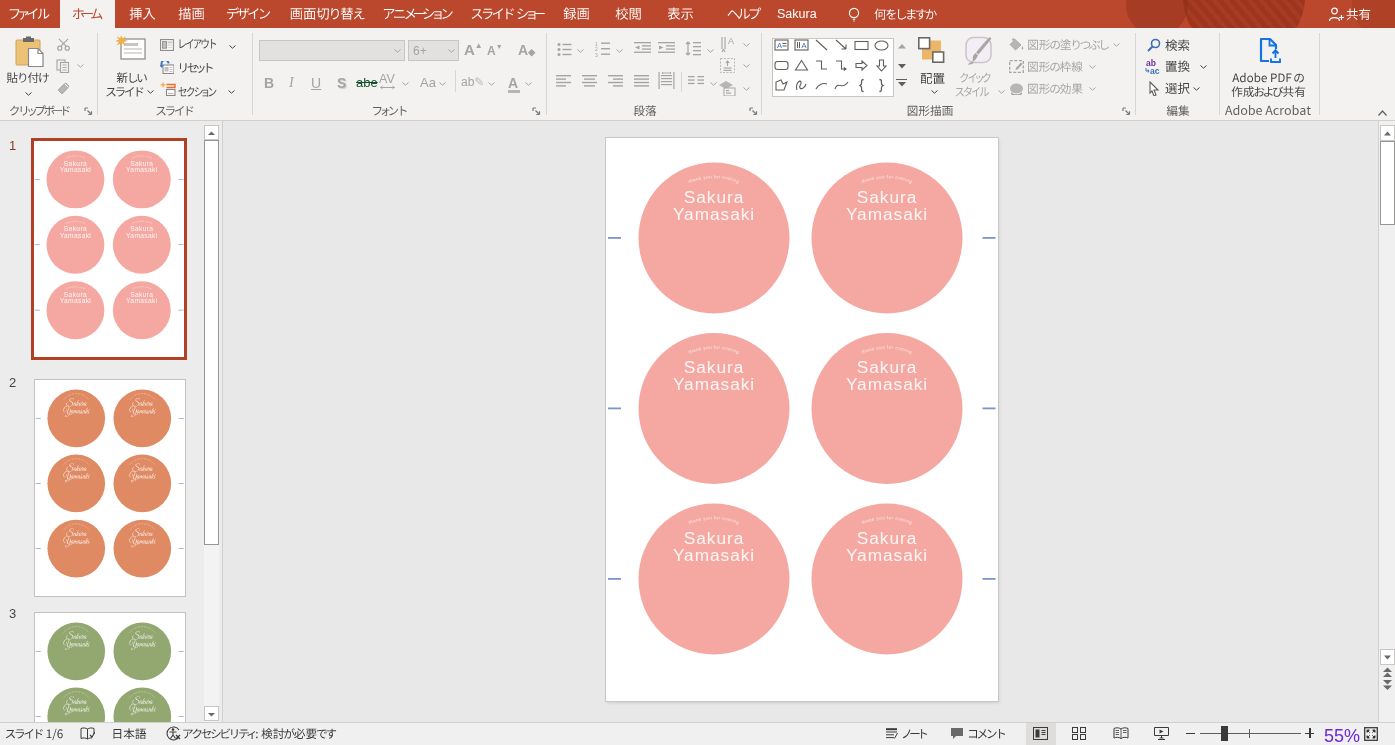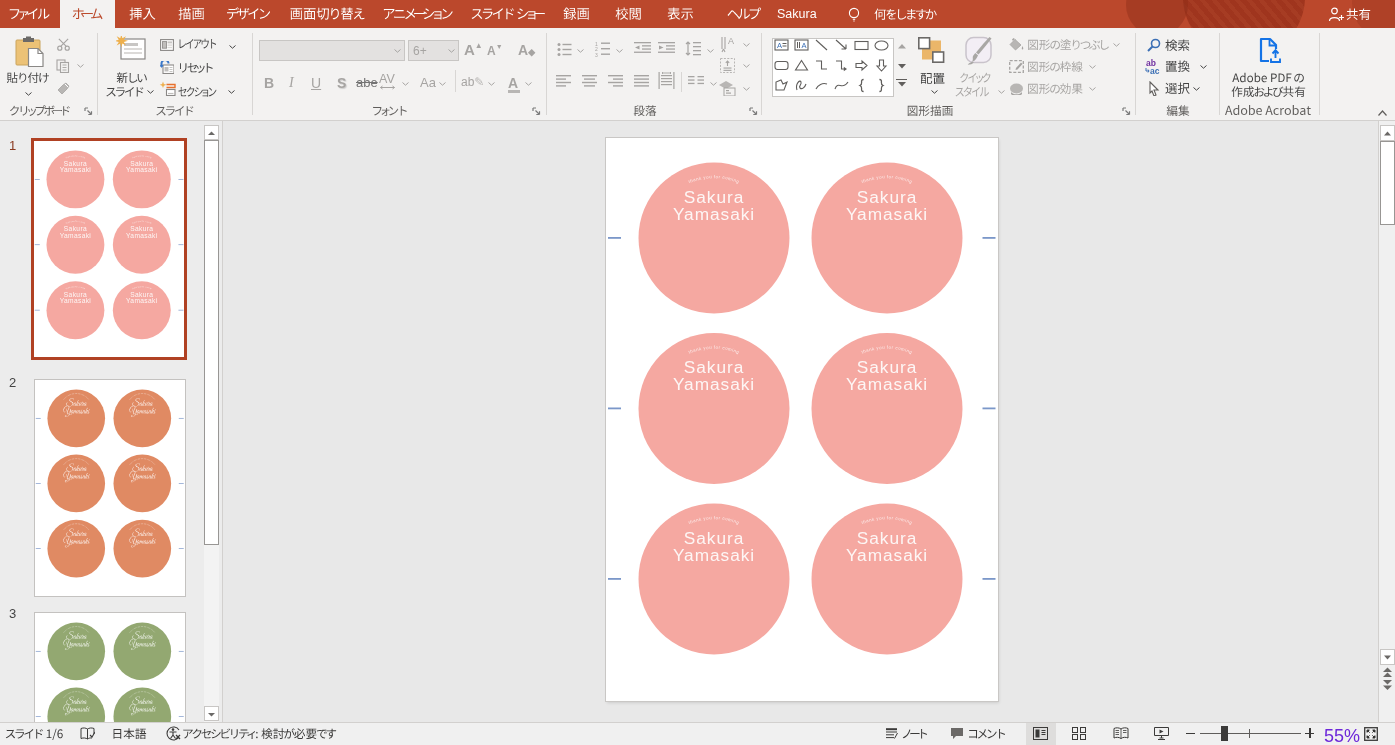--- a/index.html
+++ b/index.html
@@ -170,21 +170,21 @@
 <svg style="position:absolute;left:448px;top:49px" width="7" height="4" viewBox="0 0 7 4">
     <path d="M0.5 0.5 L3.5 3.2 L6.5 0.5" fill="none" stroke="#a6a4a2" stroke-width="1"></path>
   </svg>
 <div style="position:absolute;left:464px;top:41px;font-size:15px;color:#a6a4a2;font-weight:bold">A<span style="font-size:8px;vertical-align:7px">▲</span></div>
 <div style="position:absolute;left:487px;top:43px;font-size:12px;color:#a6a4a2;font-weight:bold">A<span style="font-size:7px;vertical-align:6px">▼</span></div>
 <div style="position:absolute;left:518px;top:42px;font-size:14px;color:#a6a4a2;font-weight:bold">A<span style="font-size:9px">◆</span></div>
 <div style="position:absolute;left:264px;top:75px;font-size:14px;font-weight:bold;color:#a6a4a2">B</div>
 <div style="position:absolute;left:289px;top:75px;font-size:14px;font-style:italic;color:#a6a4a2;font-family:'Liberation Serif',serif">I</div>
 <div style="position:absolute;left:311px;top:75px;font-size:14px;text-decoration:underline;color:#a6a4a2">U</div>
 <div style="position:absolute;left:337px;top:75px;font-size:14px;font-weight:bold;color:#a6a4a2;text-shadow:1px 1px 1px #ccc">S</div>
-<div style="position:absolute;left:356px;top:75px;font-size:13px;text-decoration:line-through;color:#737373">abe</div>
+<div style="position:absolute;left:356px;top:75px;font-size:13px;text-decoration:line-through;color:#14532d">abe</div>
 <svg style="position:absolute;left:379px;top:73px" width="19" height="17" viewBox="0 0 19 17">
 <text x="0" y="10" font-size="12.5" fill="#a6a4a2" font-family="Liberation Sans">AV</text>
 <path d="M1.5 14.5 L15.5 14.5 M1.5 14.5 L3.5 13 M1.5 14.5 L3.5 16 M15.5 14.5 L13.5 13 M15.5 14.5 L13.5 16" stroke="#a6a4a2" stroke-width="1" fill="none"></path>
   </svg>
 <svg style="position:absolute;left:402px;top:82px" width="7" height="4" viewBox="0 0 7 4">
     <path d="M0.5 0.5 L3.5 3.2 L6.5 0.5" fill="none" stroke="#a6a4a2" stroke-width="1"></path>
   </svg>
 <div style="position:absolute;left:420px;top:75px;font-size:13px;color:#a6a4a2">Aa</div>
 <svg style="position:absolute;left:439px;top:82px" width="7" height="4" viewBox="0 0 7 4">
     <path d="M0.5 0.5 L3.5 3.2 L6.5 0.5" fill="none" stroke="#a6a4a2" stroke-width="1"></path>

